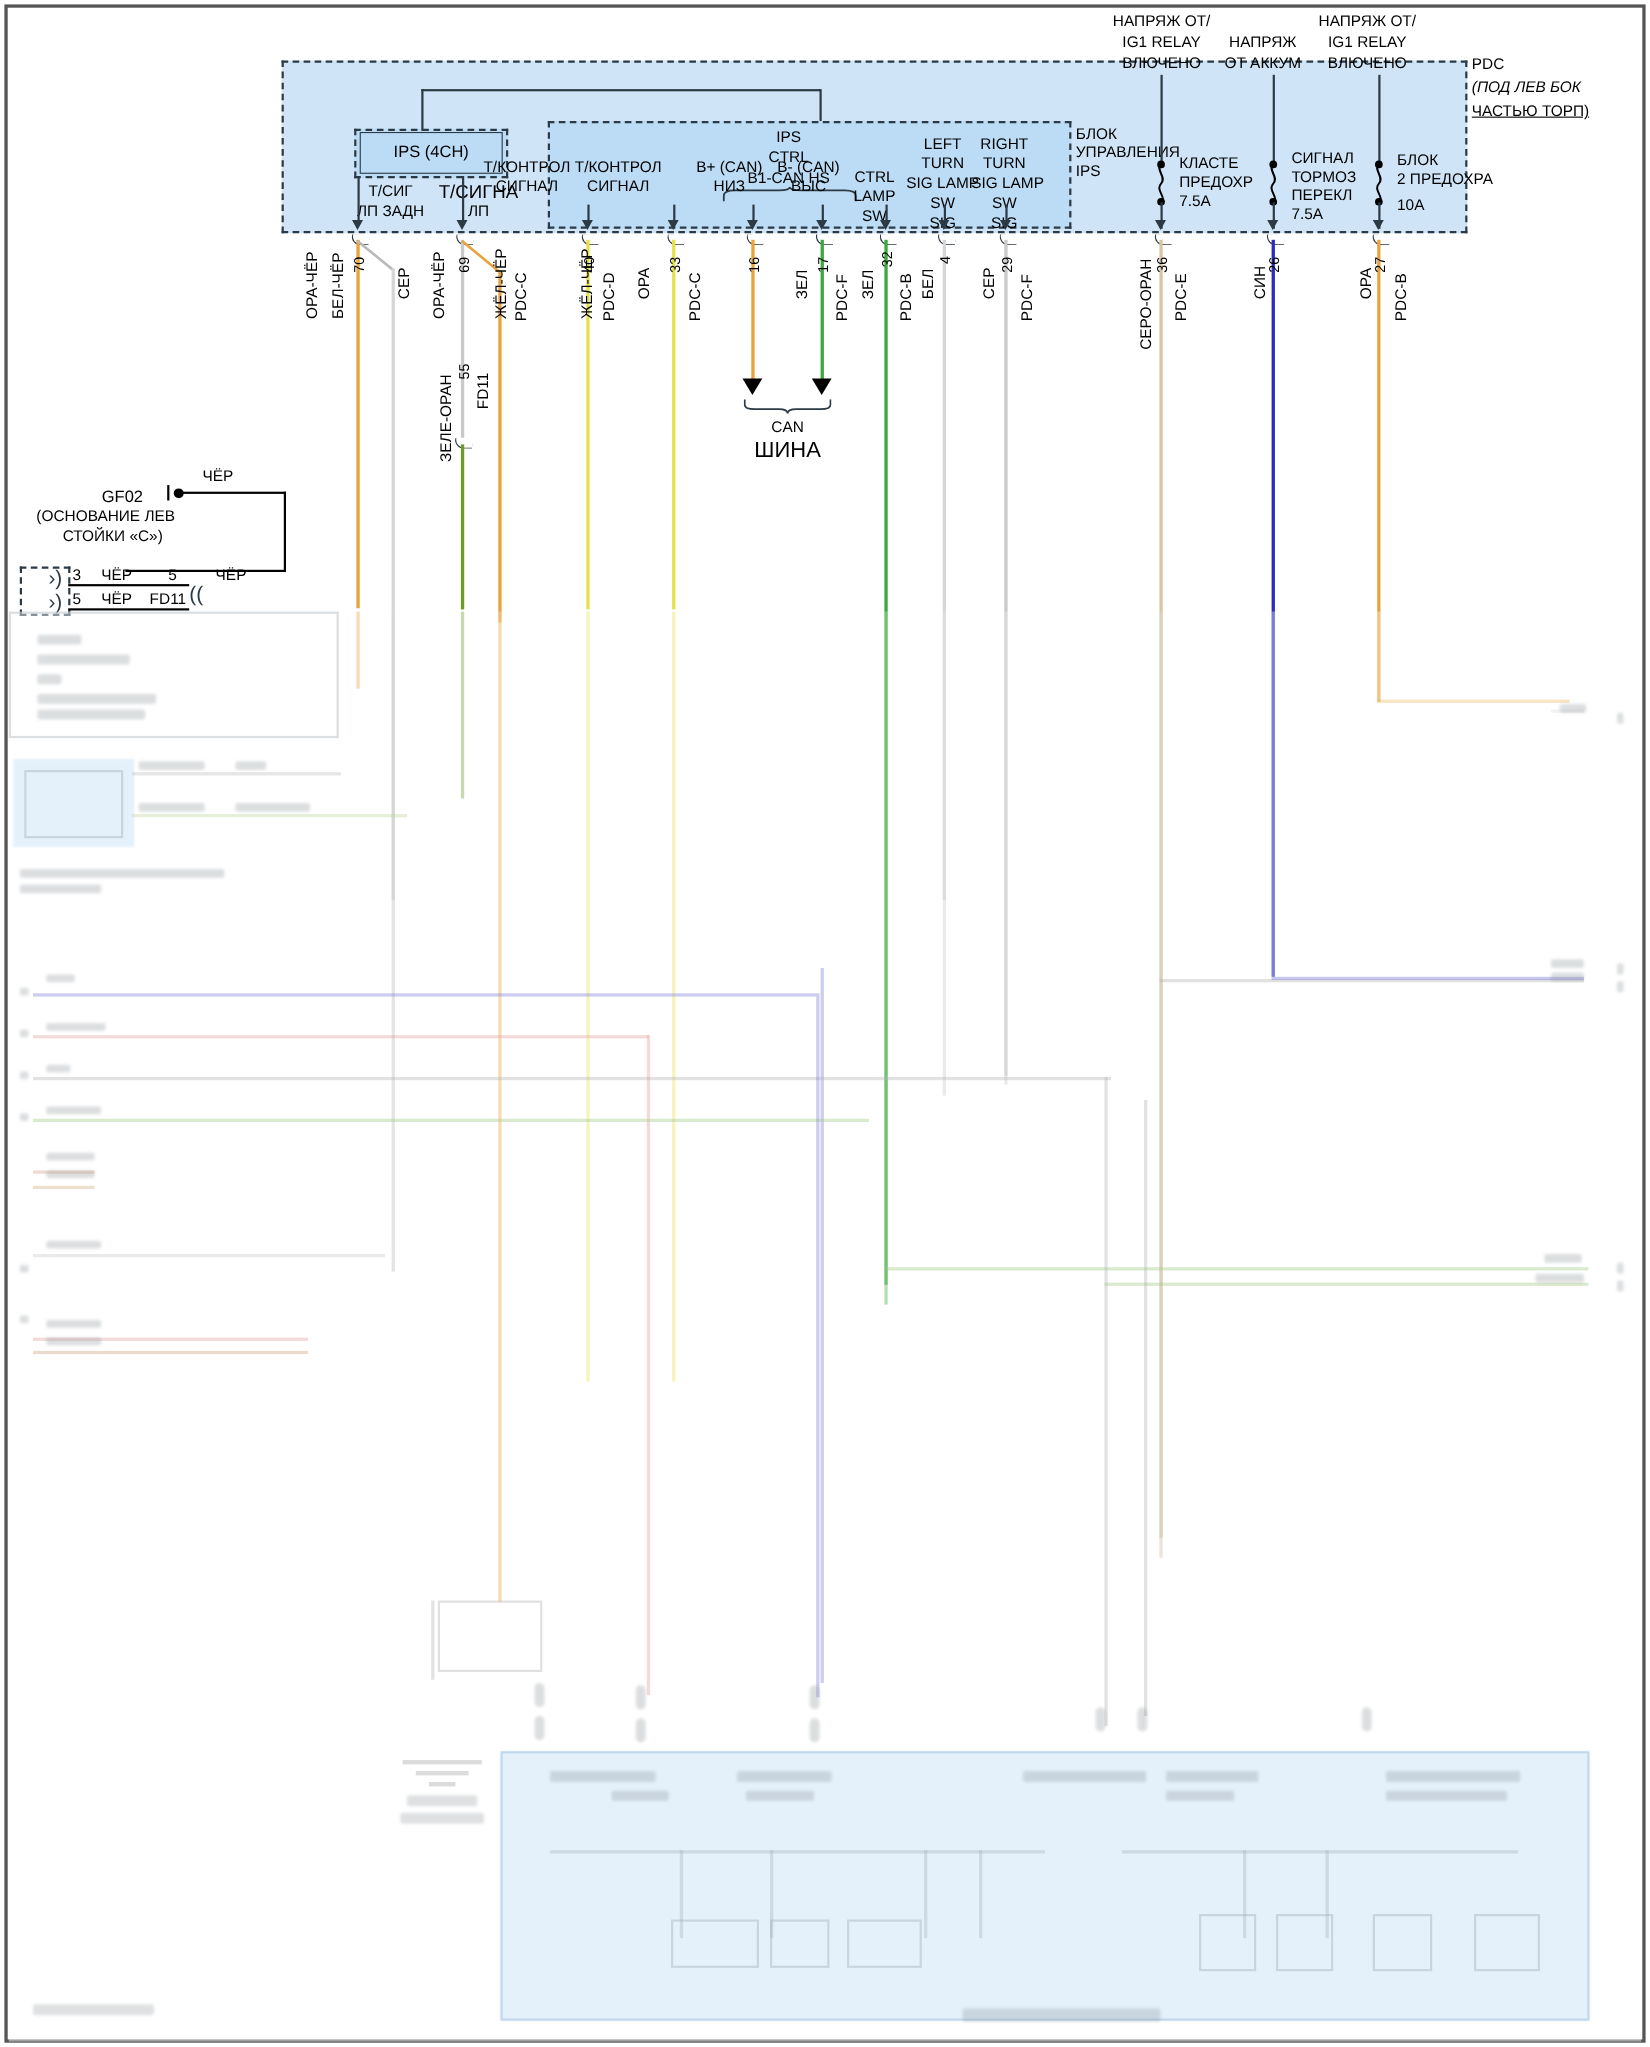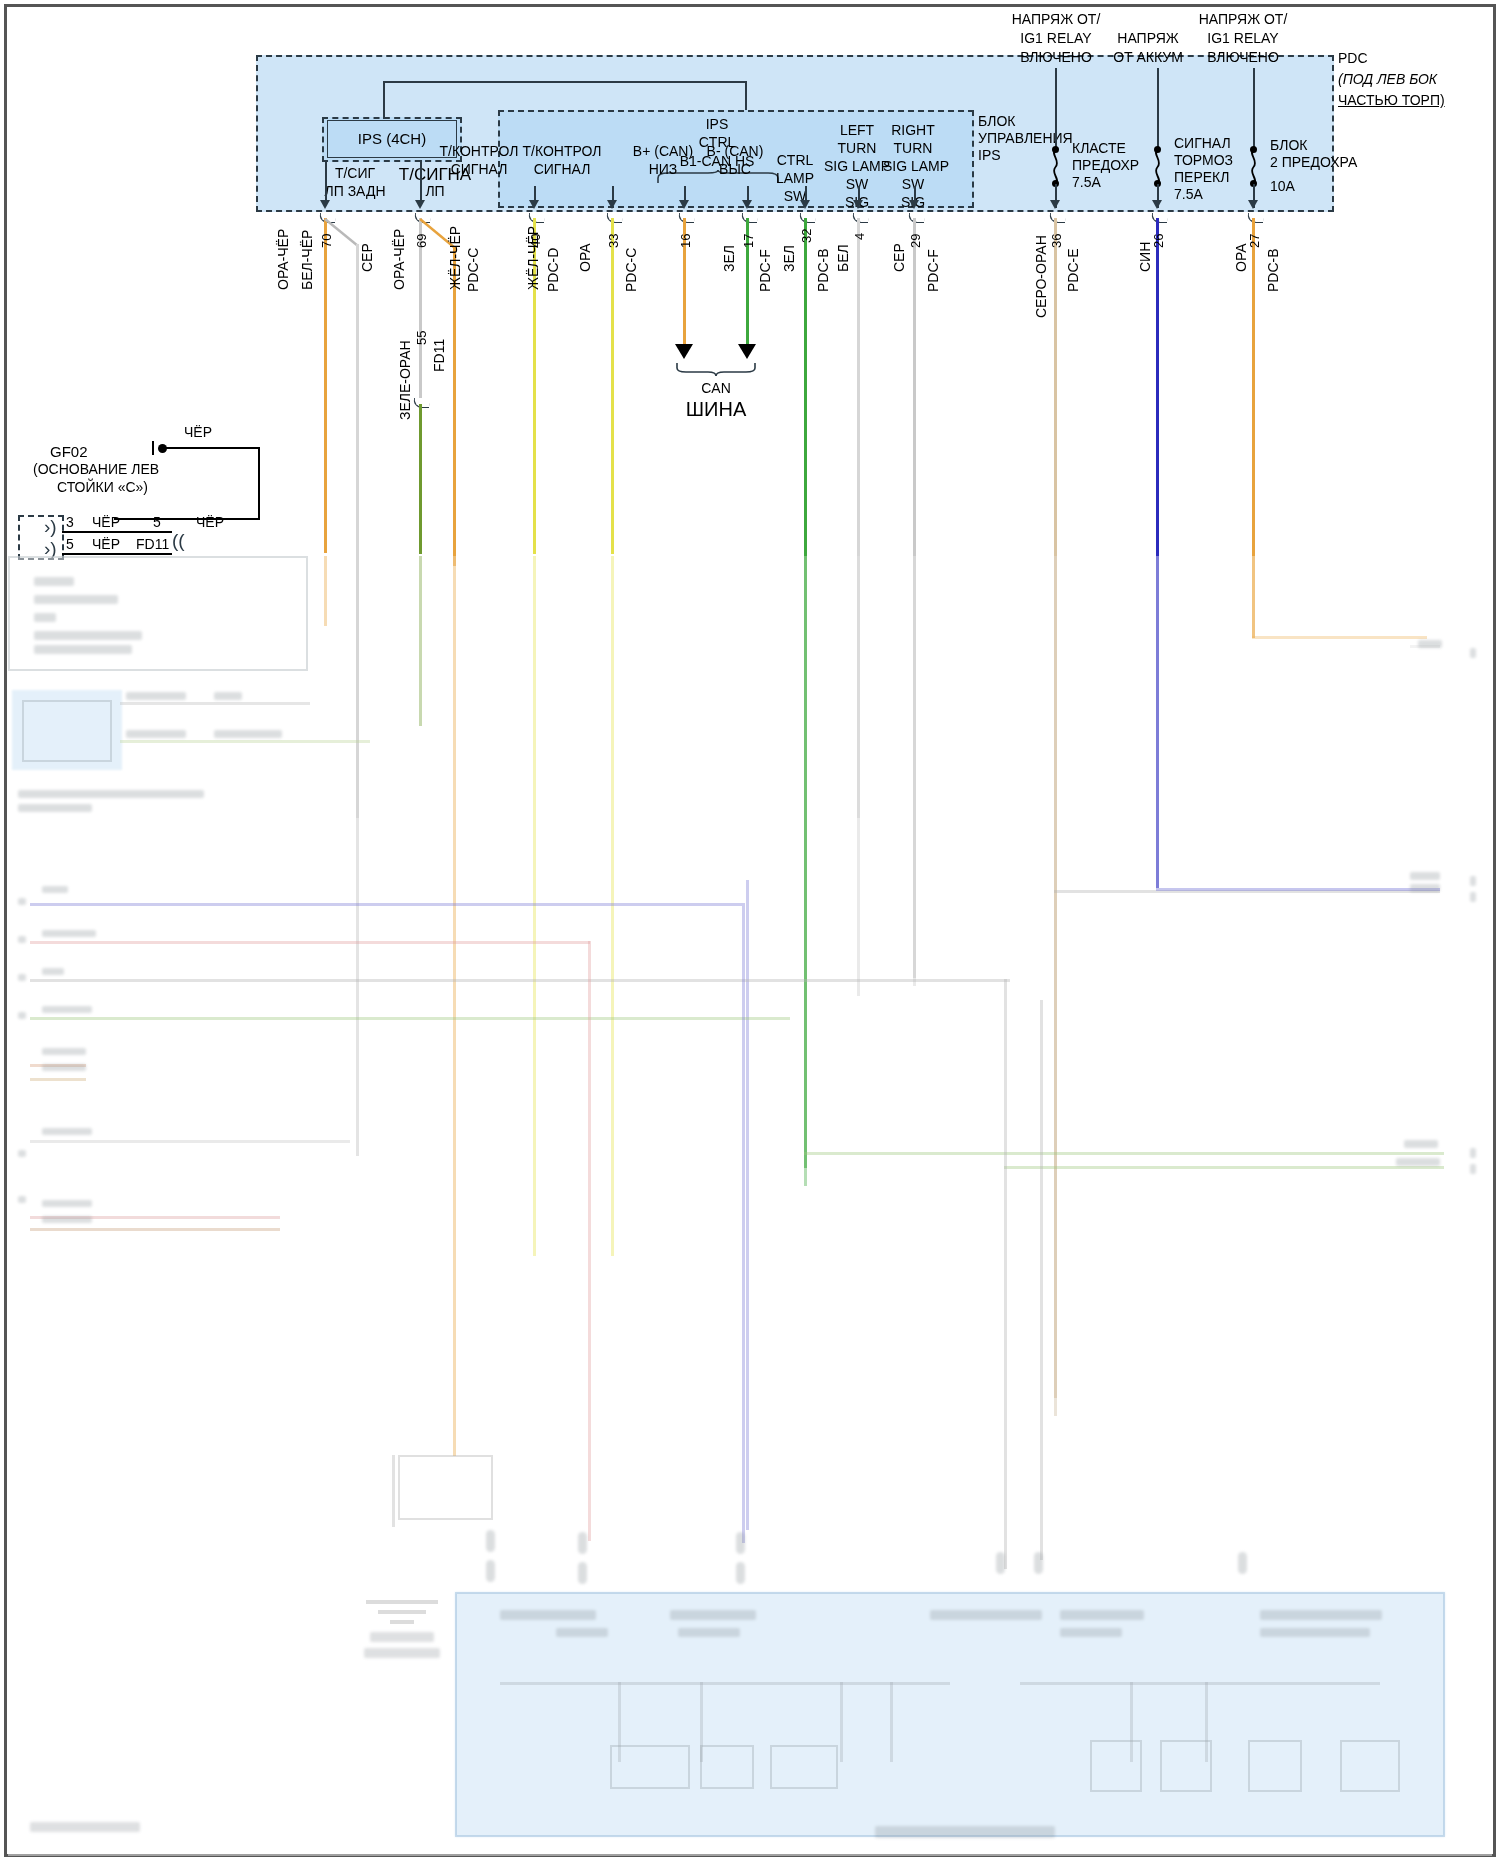--- a/index.html
+++ b/index.html
@@ -4,21 +4,21 @@
 <style>
   html,body{margin:0;padding:0;background:#ffffff;}
   body{font-family:"Liberation Sans",sans-serif;}
   #page{position:relative;width:1500px;height:1861px;background:#fff;overflow:hidden;}
   #frame{position:absolute;left:4px;top:4px;width:1492px;height:1853px;border:3px solid #555;box-sizing:border-box;background:#fff;}
   .canvasarea{position:absolute;left:0;top:0;width:1500px;height:1861px;}
 
   
   .lbl{position:absolute;color:#000;white-space:pre;line-height:1.18;}
   .lbl.c{text-align:center;}
-  .lbl.r{text-align:left;}
+  .lbl.r{text-align:right;}
   .vlbl{position:absolute;color:#000;white-space:nowrap;transform-origin:0 0;transform:rotate(-90deg);line-height:1;}
   .hline{position:absolute;background:#2b3a45;height:1.6px;}
   .vline{position:absolute;background:#2b3a45;width:1.6px;}
   .wire{position:absolute;width:2.6px;}
   .dashbox{position:absolute;border:2.2px dashed #2b3a45;box-sizing:border-box;}
   .solidbox{position:absolute;border:1.6px solid #2b3a45;box-sizing:border-box;}
   .bluefill{background:#cfe5f7;}
   .bluefill2{background:#bcdcf5;}
   .dot{position:absolute;width:7px;height:7px;border-radius:50%;background:#000;}
   .arrow-d{position:absolute;width:0;height:0;border-left:5.5px solid transparent;border-right:5.5px solid transparent;border-top:9px solid #2b3a45;}

